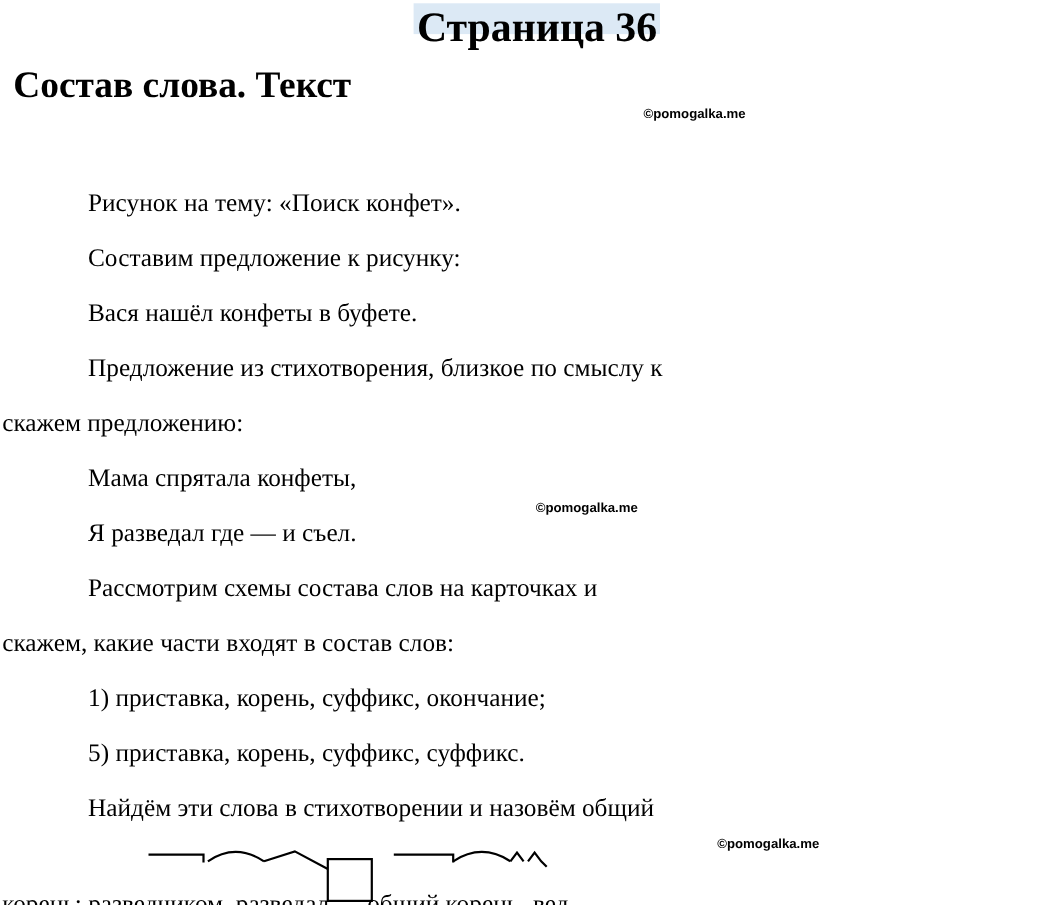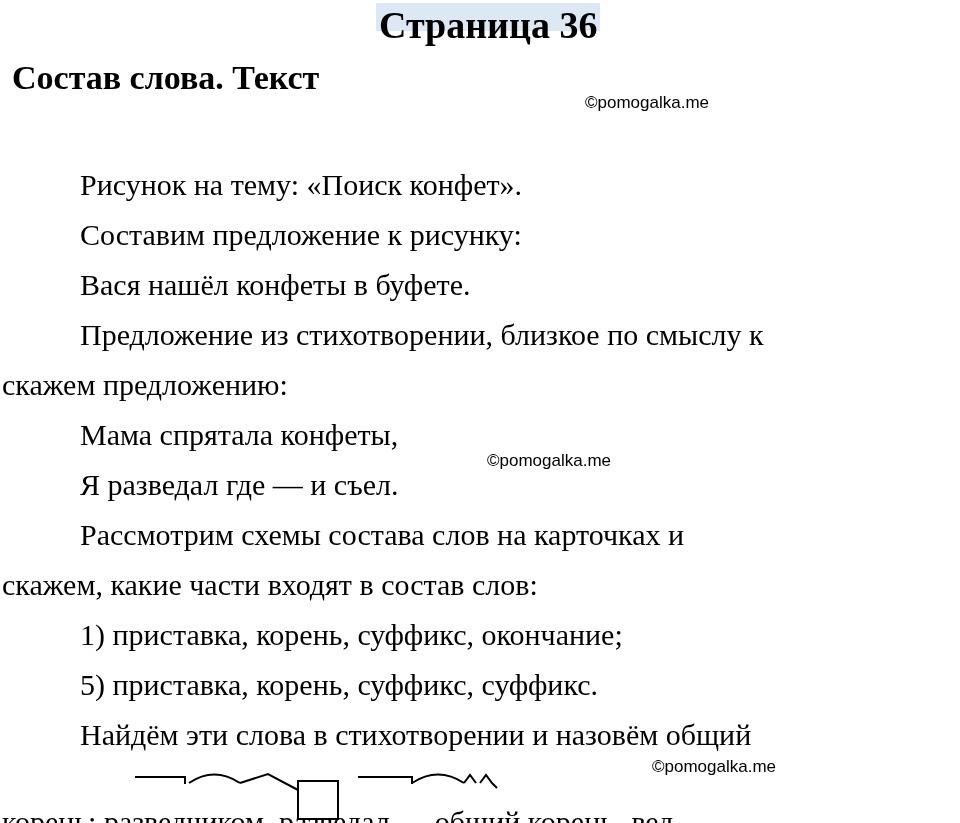--- a/index.html
+++ b/index.html
@@ -15,41 +15,41 @@
       padding: 0 3px;
       white-space: nowrap;
     }
     .subtitle {
       position: absolute; left: 0; width: 960px; top: 56px;
       font-weight: bold; font-size: 34px; line-height: 44px;
       padding-left: 12px; box-sizing: border-box;
     }
     .wm {
       position: absolute; font-family: "Liberation Sans", "DejaVu Sans", sans-serif;
-      font-weight: normal; font-size: 17px; line-height: 20px; white-space: nowrap;
+      font-weight: bold; font-size: 12px; line-height: 20px; white-space: nowrap;
     }
     .line {
-      position: absolute; font-size: 30px; line-height: 44px; white-space: nowrap;
+      position: absolute; font-size: 23px; line-height: 44px; white-space: nowrap;
       transform-origin: left center;
     }
     .indent { left: 80px; }
     .flush { left: 2px; }
     .morph { position: absolute; }
   </style>
 </head>
 <body>
 
 <div class="title">Страница 36</div>
 <div class="subtitle">Состав слова. Текст</div>
 <div class="wm" style="left:585px; top:93px;">©pomogalka.me</div>
 
 <div class="line indent" style="top:163px;">Рисунок на тему: «Поиск конфет».</div>
 <div class="line indent" style="top:213px;">Составим предложение к рисунку:</div>
 <div class="line indent" style="top:263px;">Вася нашёл конфеты в буфете.</div>
-<div class="line indent" style="top:313px;">Предложение из стихотворении, близкое по смыслу к</div>
+<div class="line indent" style="top:313px;">Предложение из стихотворения, близкое по смыслу к</div>
 <div class="line flush" style="top:363px;">скажем предложению:</div>
 <div class="line indent" style="top:413px;">Мама спрятала конфеты,</div>
 <div class="wm" style="left:487px; top:451px;">©pomogalka.me</div>
 <div class="line indent" style="top:463px;">Я разведал где — и съел.</div>
 <div class="line indent" style="top:513px;text-align:center;">Рассмотрим схемы состава слов на карточках и</div>
 <div class="line flush" style="top:563px;">скажем, какие части входят в состав слов:</div>
 <div class="line indent" style="top:613px;">1) приставка, корень, суффикс, окончание;</div>
 <div class="line indent" style="top:663px;">5) приставка, корень, суффикс, суффикс.</div>
 <div class="line indent" style="top:713px;">Найдём эти слова в стихотворении и назовём общий</div>
 <div class="wm" style="left:652px; top:757px;">©pomogalka.me</div>

